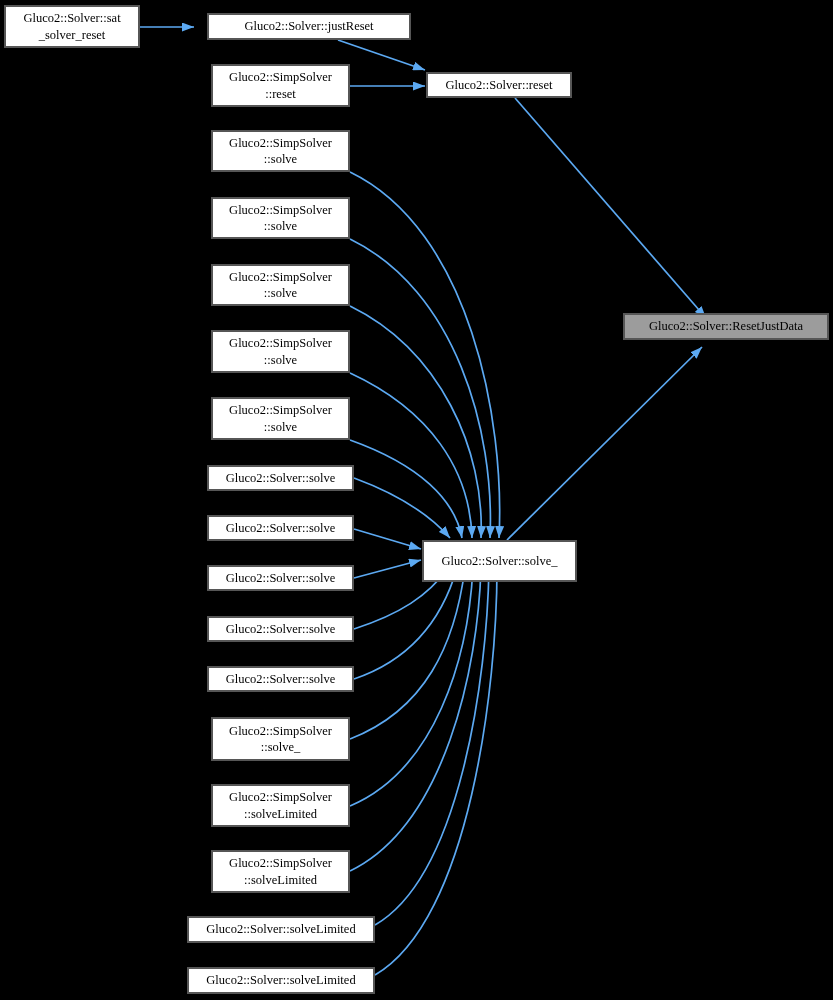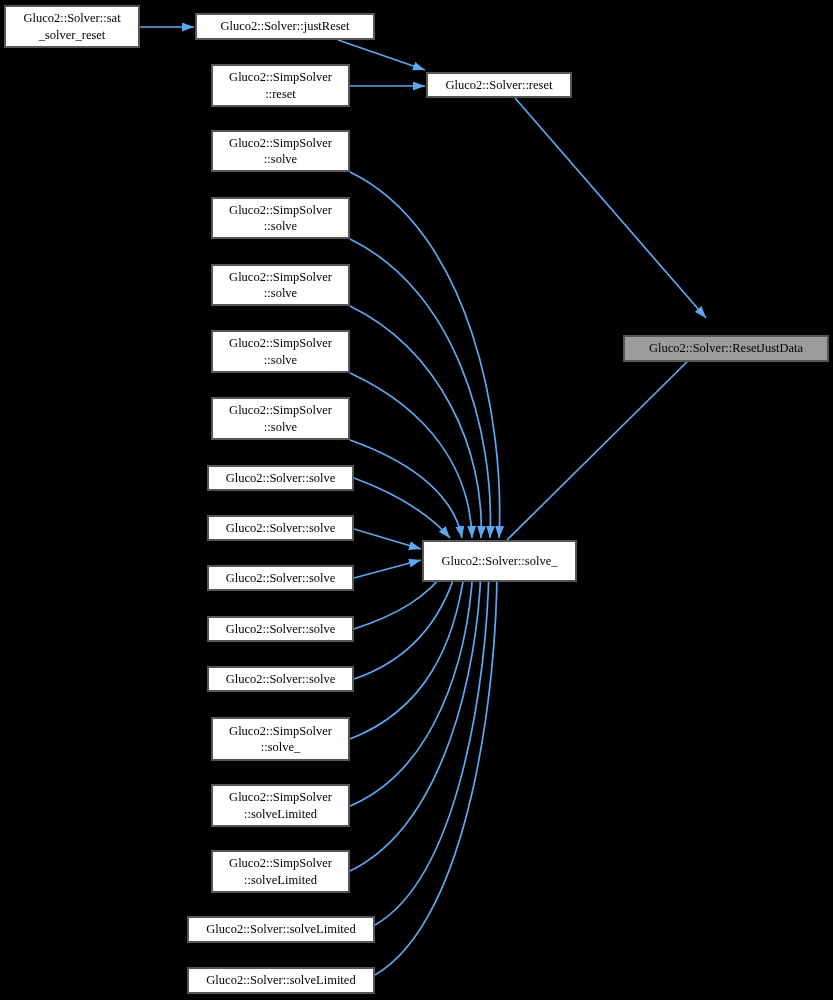--- a/index.html
+++ b/index.html
@@ -62,21 +62,21 @@
     <path class="edge" d="M350,871 C445,825 478,668 481,568" marker-end="url(#arrowhead)"></path>
     <path class="edge" d="M375,925 C460,876 487,678 489,568" marker-end="url(#arrowhead)"></path>
     <path class="edge" d="M375,975 C470,920 497,685 497,568" marker-end="url(#arrowhead)"></path>
   </svg>
 
   <div class="node" style="left:4px;top:5px;width:136px;height:43px">
     <span class="lbl">Gluco2::Solver::sat
 _solver_reset</span>
   </div>
 
-  <div class="node" style="left:195px;top:13px;width:180px;height:27px">
+  <div class="node" style="left:207px;top:13px;width:204px;height:27px">
     <span class="lbl">Gluco2::Solver::justReset</span>
   </div>
 
   <div class="node" style="left:211px;top:64px;width:139px;height:43px">
     <span class="lbl">Gluco2::SimpSolver
 ::reset</span>
   </div>
 
   <div class="node" style="left:426px;top:72px;width:146px;height:26px">
     <span class="lbl">Gluco2::Solver::reset</span>
@@ -147,17 +147,17 @@
   </div>
 
   <div class="node" style="left:187px;top:967px;width:188px;height:27px">
     <span class="lbl">Gluco2::Solver::solveLimited</span>
   </div>
 
   <div class="node" style="left:422px;top:540px;width:155px;height:42px">
     <span class="lbl">Gluco2::Solver::solve_</span>
   </div>
 
-  <div class="node highlight" style="left:623px;top:335px;width:206px;height:27px">
+  <div class="node highlight" style="left:623px;top:313px;width:206px;height:27px">
     <span class="lbl">Gluco2::Solver::ResetJustData</span>
   </div>
 
 </div>
 
 </body></html>

